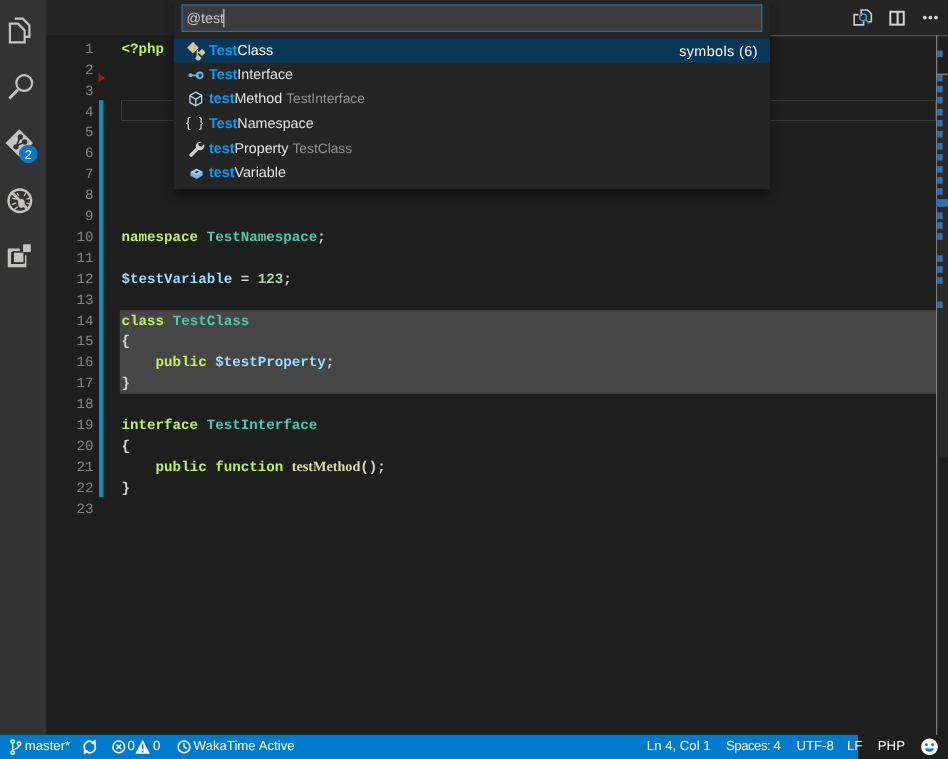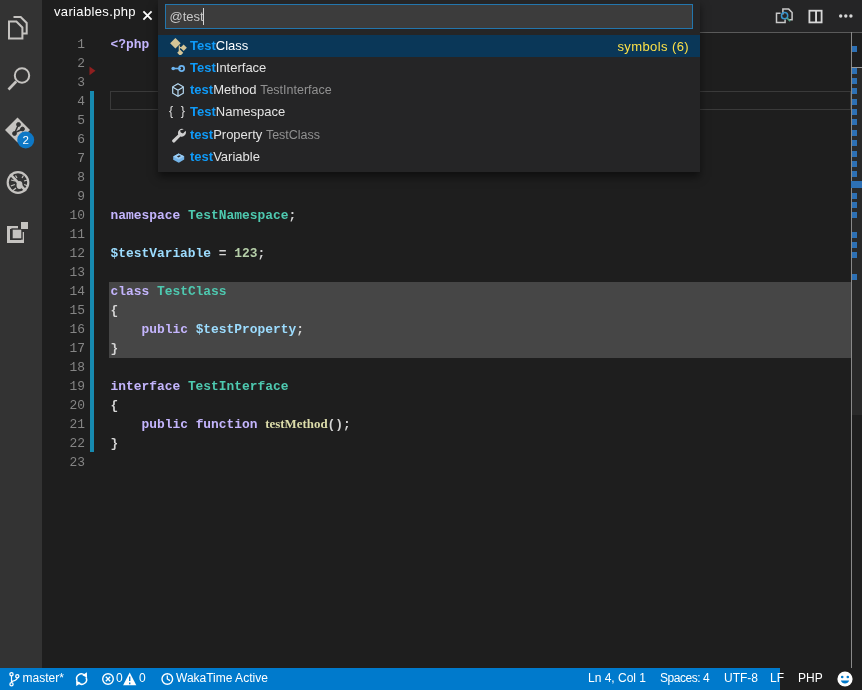--- a/index.html
+++ b/index.html
@@ -1,36 +1,30 @@
 <!DOCTYPE html>
 <html><head>
 <meta charset="utf-8">
 <style>
   * { margin:0; padding:0; box-sizing:border-box; }
   html,body { width:862px; height:690px; overflow:hidden; background:#1e1e1e;
     font-family:"Liberation Sans", sans-serif; }
   .abs { position:absolute; }
   #stage { position:relative; width:862px; height:690px; overflow:hidden; }
   .mono { font-family:"Liberation Mono", monospace; font-size:12.9px; line-height:19px; white-space:pre; font-weight:bold; }
-  .k { color:#c4b5fd; } .t { color:#4ec9b0; } .v { color:#9cdcfe; }
+  .k { color:#bef264; } .t { color:#4ec9b0; } .v { color:#9cdcfe; }
   .n { color:#b5cea8;font-family:Liberation Mono, monospace; } .p { color:#d4d4d4; } .f { color:#dcdcaa;font-family:Liberation Serif, serif; }
 </style>
 </head>
 <body>
 <div id="stage">
 
   <div class="abs" style="left:42px; top:0; width:820px; height:32px; background:#252526;"></div>
   <div class="abs" style="left:700px; top:32px; width:162px; height:1px; background:#5a5a5a;"></div>
 
-  <div class="abs" style="left:42px; top:0; width:116px; height:35px; background:#1e1e1e;">
-    <span class="abs" style="left:12px; top:4px; font-size:13px; letter-spacing:0.35px; color:#ffffff;">variables.php</span>
-    <svg class="abs" style="left:100px; top:10px;" width="11" height="11" viewBox="0 0 11 11">
-      <path d="M1.4,1.4 L9.6,9.6 M9.6,1.4 L1.4,9.6" stroke="#ffffff" stroke-width="1.8"></path>
-    </svg>
-  </div>
 
   <svg class="abs" style="left:768px; top:2px;" width="94" height="28" viewBox="0 0 94 28">
 
     <g fill="none">
       <path d="M8.7,11.2 v-5.4 h5.8 l3.4,3.4 v7.3 h-3.3" stroke="#c8c8c8" stroke-width="1.5" transform="translate(6.2,1.3)"></path>
       <path d="M12.5,11.3 h-4 v9.3 h8.6 v-3.2" stroke="#c8c8c8" stroke-width="1.5"></path>
       <circle cx="16.6" cy="13.7" r="3.1" stroke="#3794cd" stroke-width="1.5"></circle>
       <path d="M18.9,15.9 L22.3,19.2" stroke="#52a187" stroke-width="1.6"></path>
     </g>
 
@@ -181,21 +175,21 @@
     <div class="abs" style="left:0; top:34.5px; width:542px; height:22.3px; background:#0a3758;">
       <svg class="abs" style="left:11px; top:2px;" width="18" height="18" viewBox="0 0 16 16">
         <g fill="#d4c597">
           <path d="M5.7,0.9 L10.4,5.6 L5.7,10.3 L1.0,5.6 Z"></path>
           <path d="M13.0,6.6 L15.9,9.5 L13.0,12.4 L10.1,9.5 Z"></path>
           <path d="M10,11.4 L12.7,14.1 L10,16.8 L7.3,14.1 Z"></path>
         </g>
         <path d="M9.2,7.6 V13.5 M9.2,9.5 H12" stroke="#d4c597" stroke-width="1.1" fill="none"></path>
       </svg>
       <span class="abs" style="left:32px; top:3px; font-size:13px; color:#0f9bf9; font-weight:bold;">Test<span style="color:#ffffff; font-weight:normal;">Class</span></span>
-      <span class="abs" style="right:11px; top:4px; font-size:13px; letter-spacing:0.4px; color:#fde047;">symbols (6)</span>
+      <span class="abs" style="right:11px; top:4px; font-size:13px; letter-spacing:0.4px; color:#ffffff;">symbols (6)</span>
     </div>
     <div class="abs" style="left:0; top:56.8px; width:542px; height:22.3px;">
       <svg class="abs" style="left:12px; top:3px;" width="16" height="16" viewBox="0 0 16 16">
         <g stroke="#6cb4f0" fill="#6cb4f0">
           <circle cx="3.2" cy="8.5" r="1.8" stroke="none"></circle>
           <path d="M3.2,8.5 H11" stroke-width="1.6" fill="none"></path>
           <circle cx="11.6" cy="8.5" r="2.6" stroke-width="1.7" fill="none"></circle>
         </g>
       </svg>
       <span class="abs" style="left:32px; top:3px; font-size:13px; color:#0f9bf9; font-weight:bold;">Test<span style="color:#e3e3e3; font-weight:normal;">Interface</span></span>

